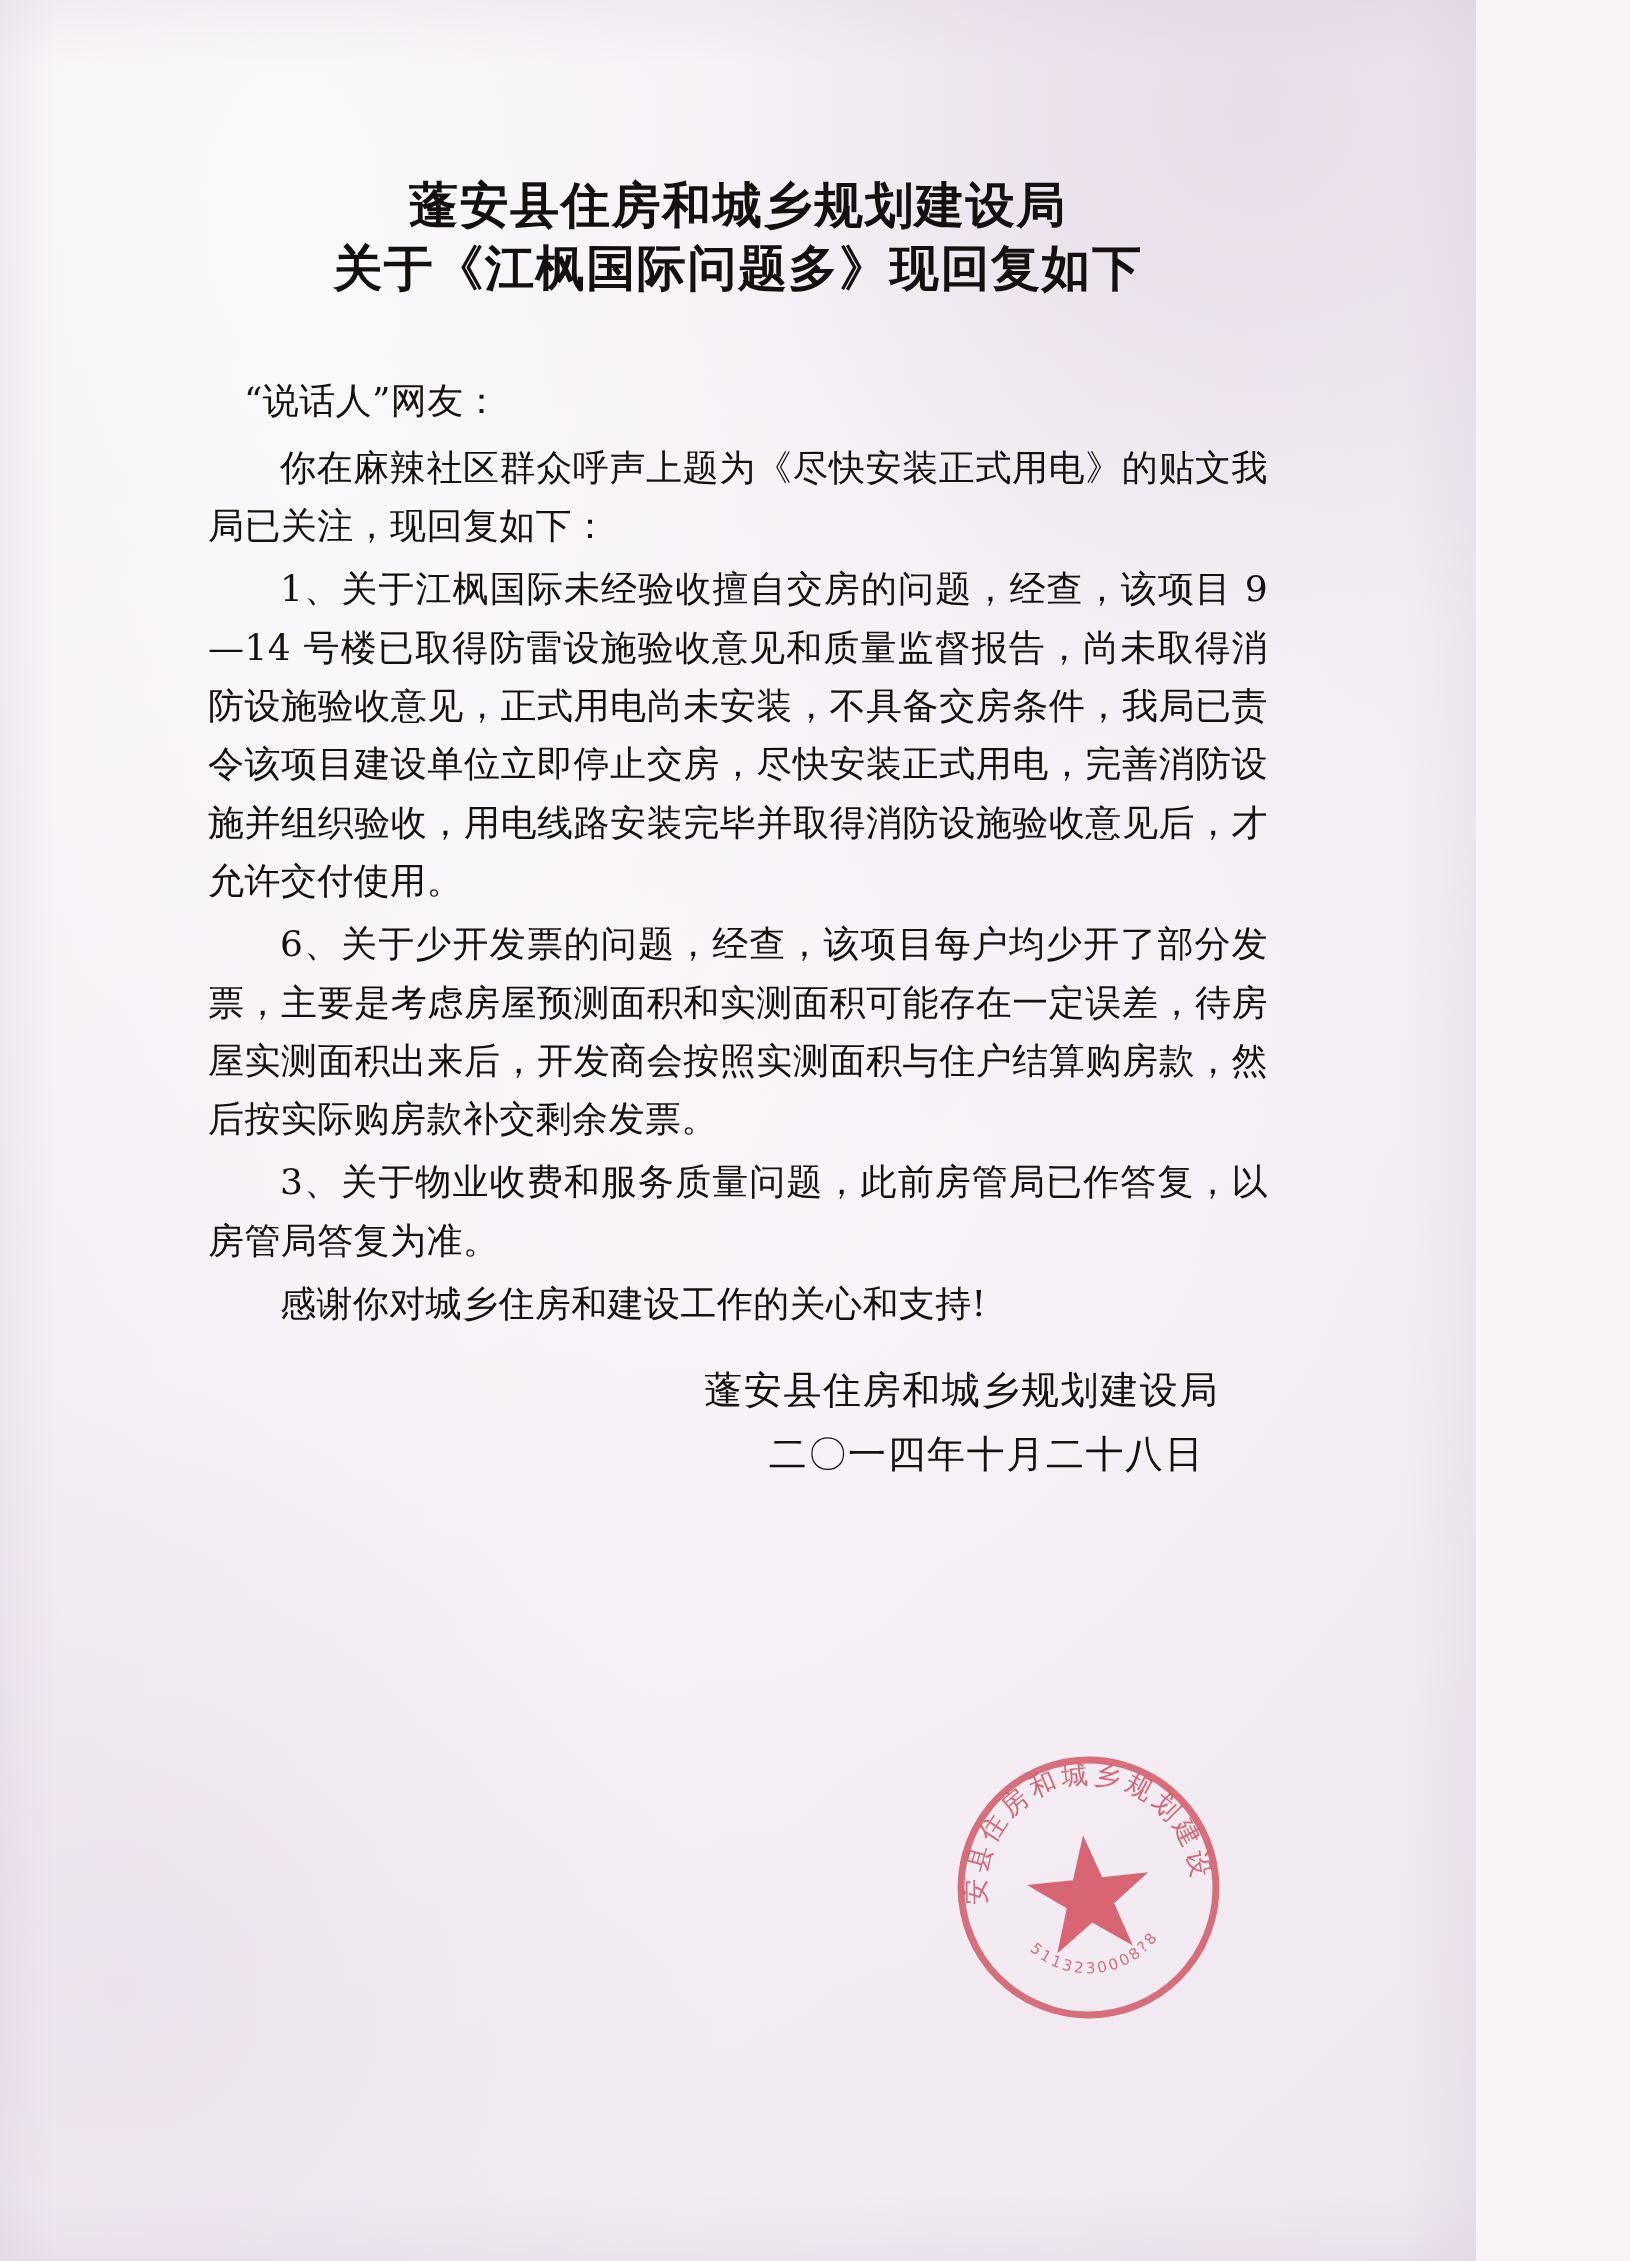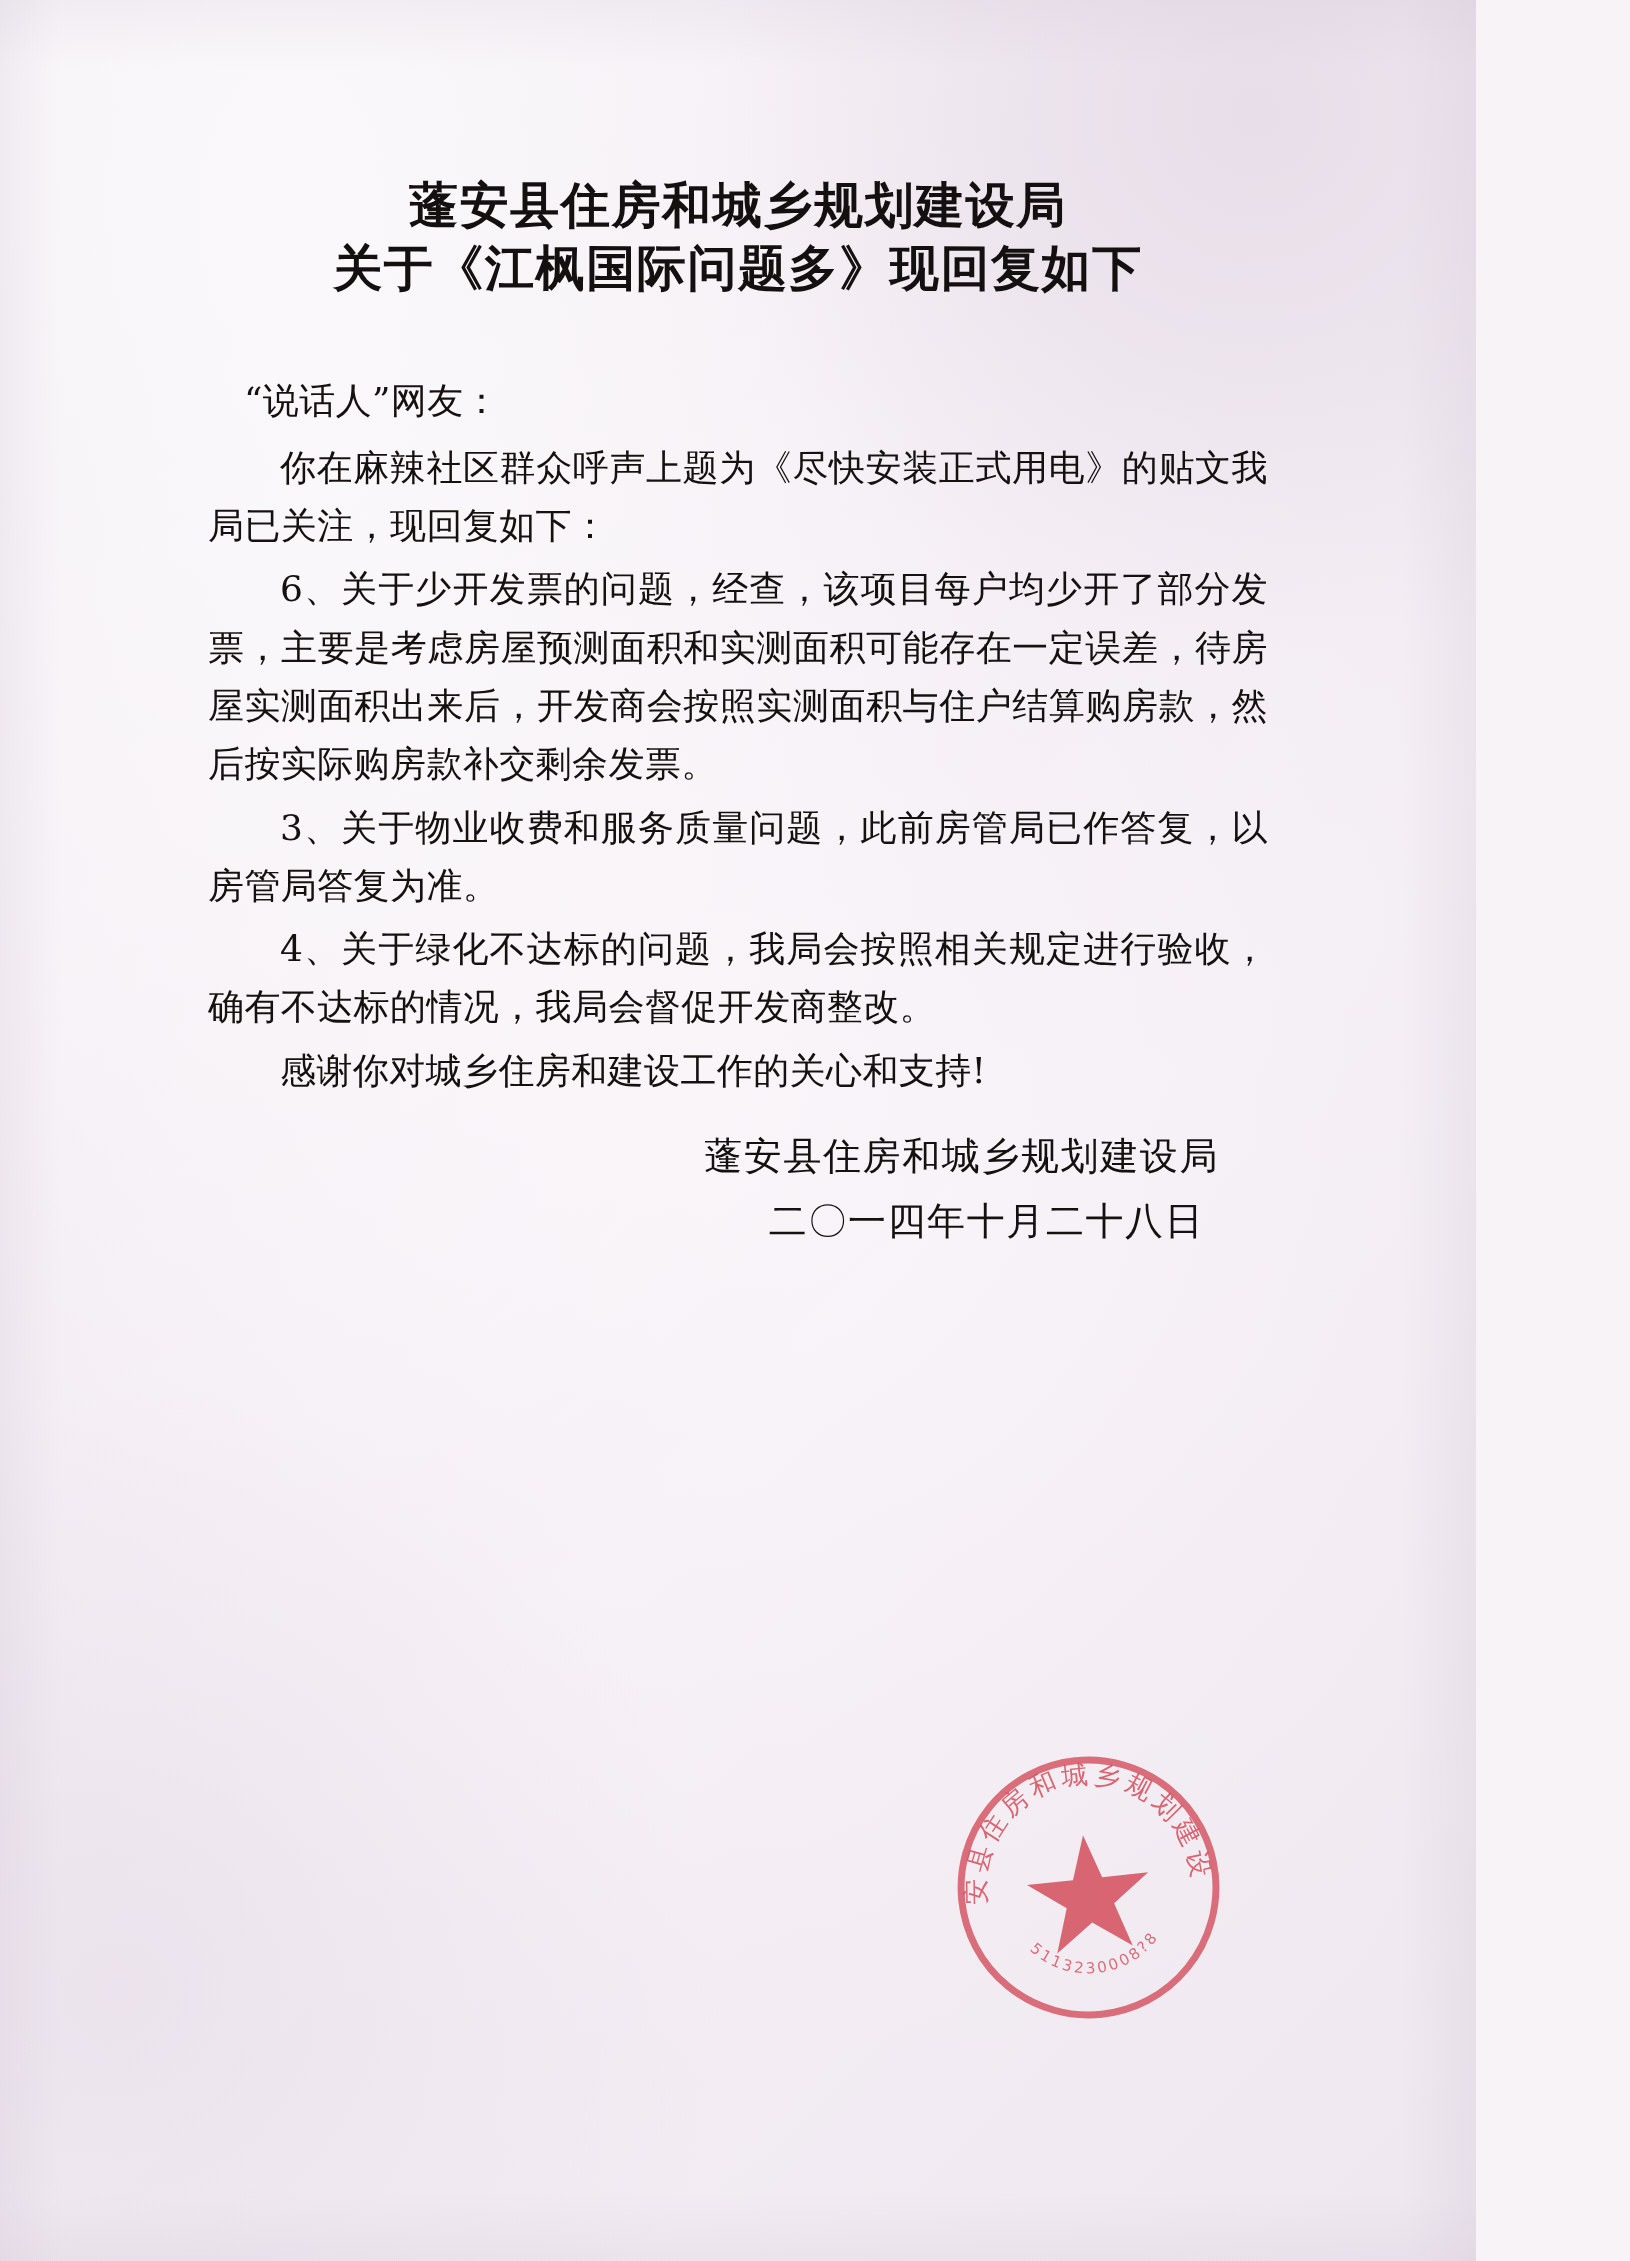--- a/index.html
+++ b/index.html
@@ -134,23 +134,23 @@
   <div class="content">
 
     <div class="title-block">
       <div class="title-line">蓬安县住房和城乡规划建设局</div>
       <div class="title-line">关于《江枫国际问题多》现回复如下</div>
     </div>
 
     <div class="body-block">
       <p class="para salutation">“说话人”网友：</p>
       <p class="para indent">你在麻辣社区群众呼声上题为《尽快安装正式用电》的贴文我局已关注，现回复如下：</p>
+      <p class="para indent">1、关于江枫国际未经验收擅自交房的问题，经查，该项目 9—14 号楼已取得防雷设施验收意见和质量监督报告，尚未取得消防设施验收意见，正式用电尚未安装，不具备交房条件，我局已责令该项目建设单位立即停止交房，尽快安装正式用电，完善消防设施并组织验收，用电线路安装完毕并取得消防设施验收意见后，才允许交付使用。</p>
       <p class="para indent">6、关于少开发票的问题，经查，该项目每户均少开了部分发票，主要是考虑房屋预测面积和实测面积可能存在一定误差，待房屋实测面积出来后，开发商会按照实测面积与住户结算购房款，然后按实际购房款补交剩余发票。</p>
       <p class="para indent">3、关于物业收费和服务质量问题，此前房管局已作答复，以房管局答复为准。</p>
-      <p class="para indent">4、关于绿化不达标的问题，我局会按照相关规定进行验收，确有不达标的情况，我局会督促开发商整改。</p>
       <p class="para indent">感谢你对城乡住房和建设工作的关心和支持!</p>
     </div>
 
     <div class="sign-block">
       <p class="sign-line">蓬安县住房和城乡规划建设局</p>
       <p class="sign-date">二〇一四年十月二十八日</p>
     </div>
 
   </div>
 

